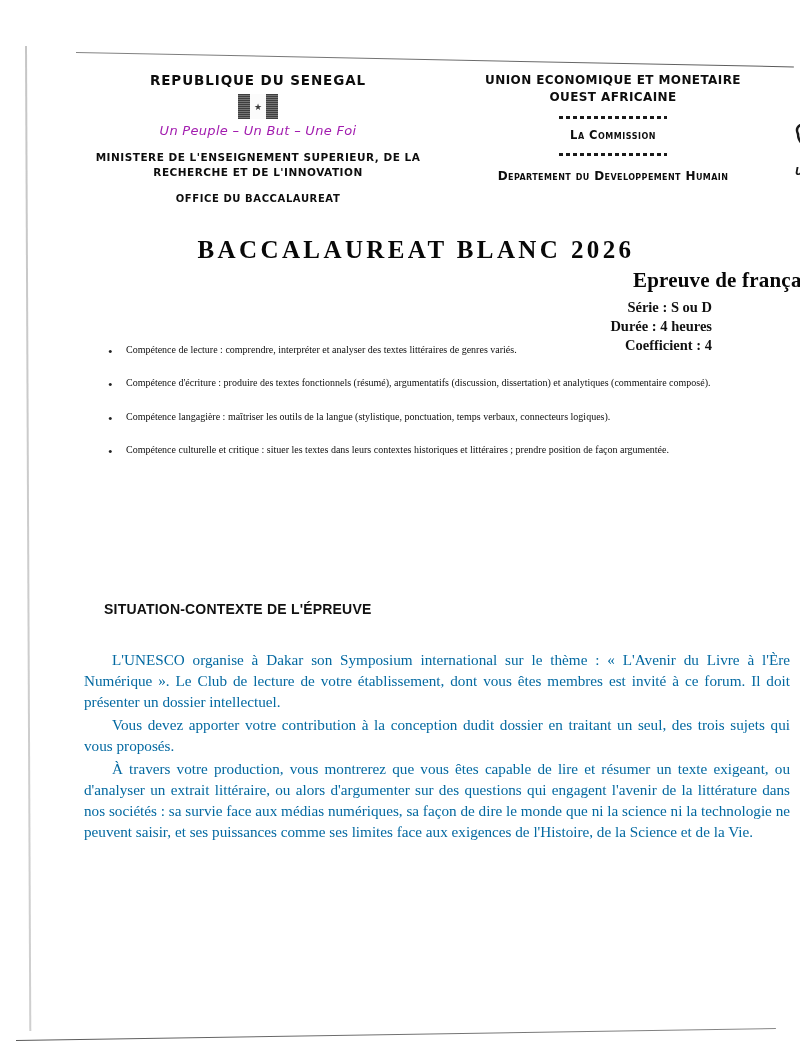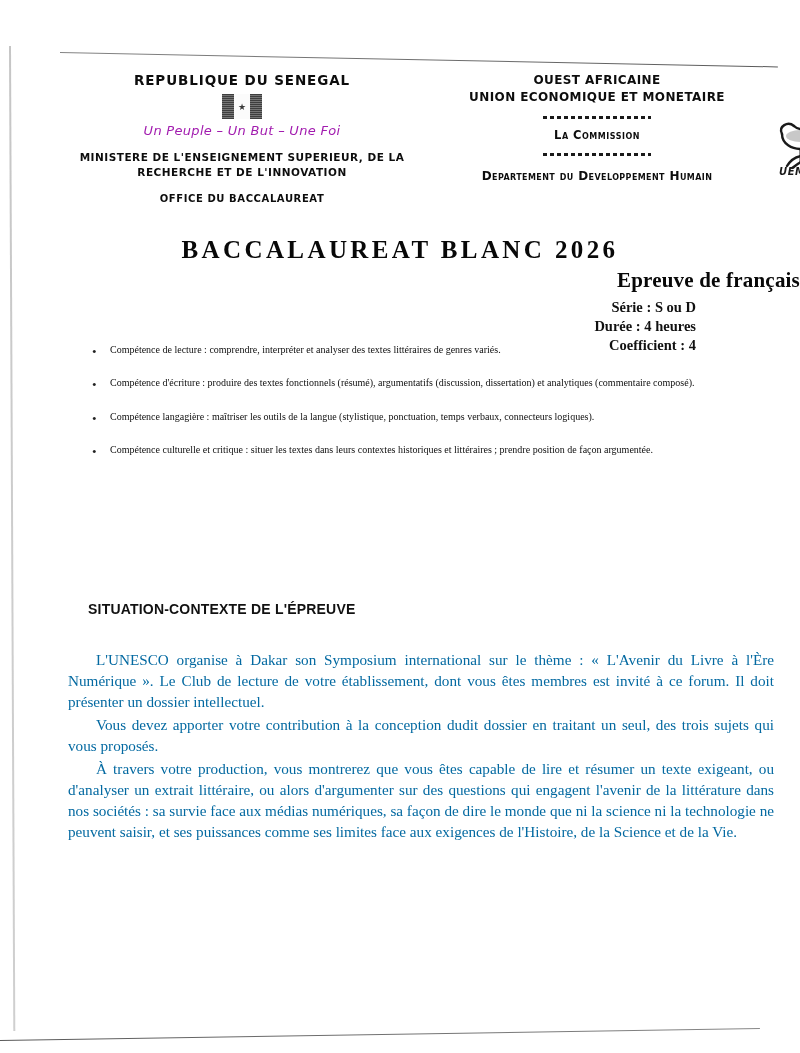--- a/index.html
+++ b/index.html
@@ -44,21 +44,21 @@
     width: 760px;
     height: 1px;
     background: linear-gradient(90deg, rgba(70,70,70,0.9), rgba(95,95,95,0.75));
     transform: rotate(-0.9deg);
     transform-origin: left center;
   }
 
   
   .page {
     position: absolute;
-    left: 0;
+    left: 16px;
     top: 0;
     width: 728px;
     height: 1053px;
   }
 
   
   .letterhead {
     position: absolute;
     left: 62px;
     top: 72px;
@@ -323,22 +323,22 @@
       <div class="ministry">
         <div>MINISTERE DE L'ENSEIGNEMENT SUPERIEUR, DE LA</div>
         <div>RECHERCHE ET DE L'INNOVATION</div>
       </div>
 
       <div class="office">OFFICE DU BACCALAUREAT</div>
     </div>
 
     <div class="lh-right">
       <div class="union-name">
+        <div>UNION ECONOMIQUE ET MONETAIRE</div>
         <div>OUEST AFRICAINE</div>
-        <div>UNION ECONOMIQUE ET MONETAIRE</div>
       </div>
 
       <div class="dash-rule"></div>
       <div class="commission">La Commission</div>
       <div class="dash-rule"></div>
 
       <div class="dept">Departement du Developpement Humain</div>
 
       <div class="uemoa-logo">
         <svg viewBox="0 0 66 62" width="66" height="62" aria-hidden="true">

